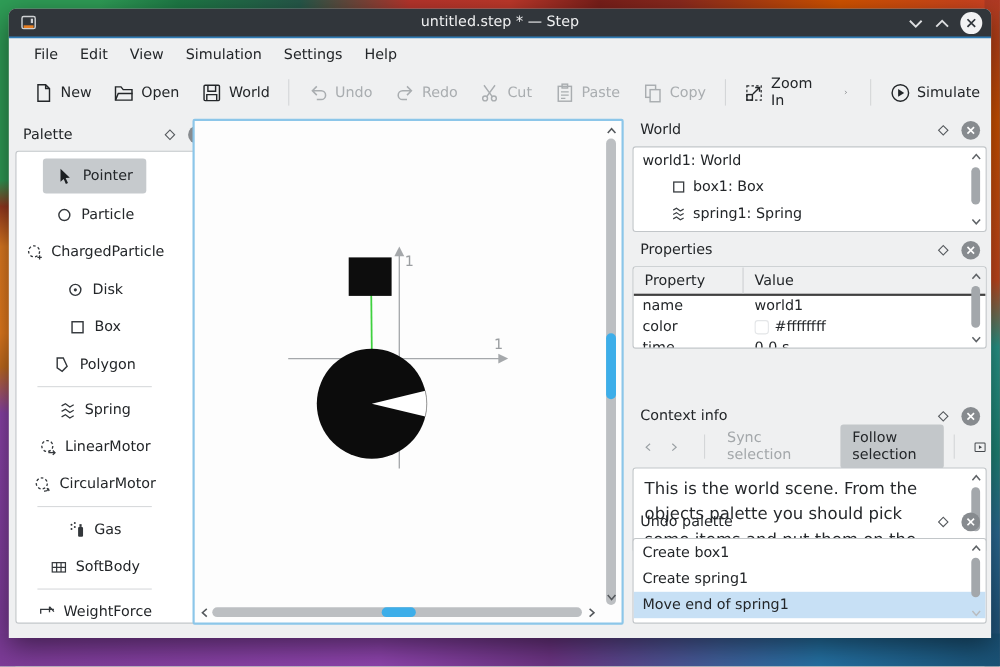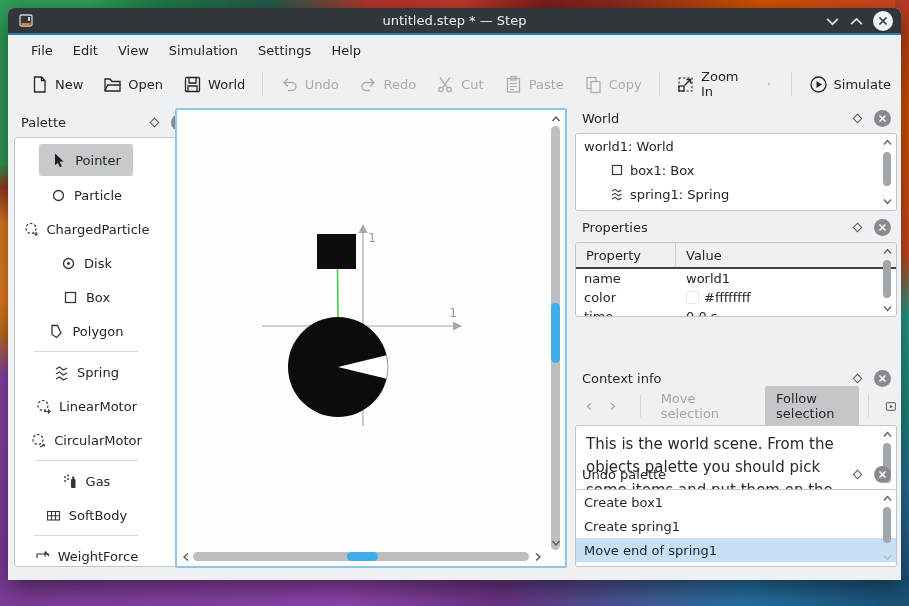--- a/index.html
+++ b/index.html
@@ -479,21 +479,21 @@
             </span>
         </div>
         <div class="ctx-toolbar">
           <svg class="ctx-arrow" viewBox="0 0 13 13">
               <path d="M8.5,2 L3.5,6.5 L8.5,11" fill="none" stroke="currentColor" stroke-width="1.6"></path>
             </svg>
           <svg class="ctx-arrow" viewBox="0 0 13 13">
               <path d="M4.5,2 L9.5,6.5 L4.5,11" fill="none" stroke="currentColor" stroke-width="1.6"></path>
             </svg>
           <div class="ctx-sep"></div>
-          <span class="ctx-btn">Move selection</span>
+          <span class="ctx-btn">Sync selection</span>
           <span class="ctx-btn active">Follow selection</span>
           <div class="ctx-sep"></div>
           <svg class="ctx-media" viewBox="0 0 17 17">
               <rect x="2" y="3" width="13" height="11" rx="1" fill="none" stroke="currentColor" stroke-width="1.3"></rect>
               <path d="M7,6 L11,8.5 L7,11 Z" fill="currentColor"></path>
             </svg>
         </div>
         <div class="dock-body">
           <div class="ctx-text">This is the world scene. From the objects palette you should pick some items and put them on the canvas...</div>
           <div class="sb">

